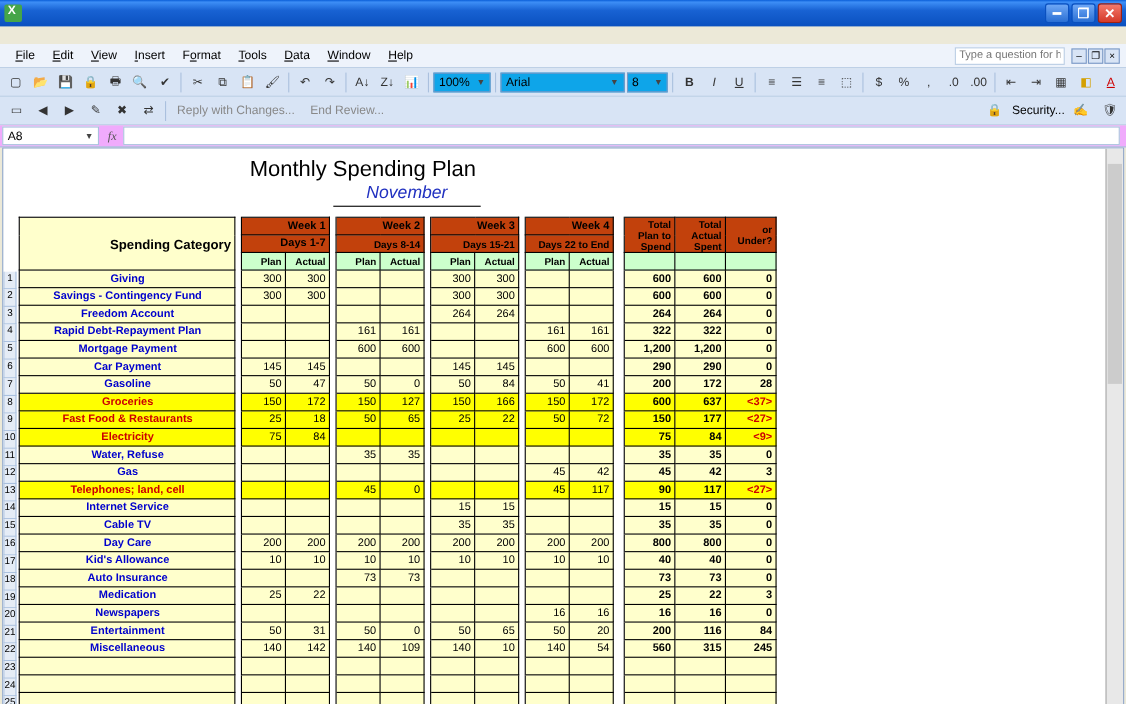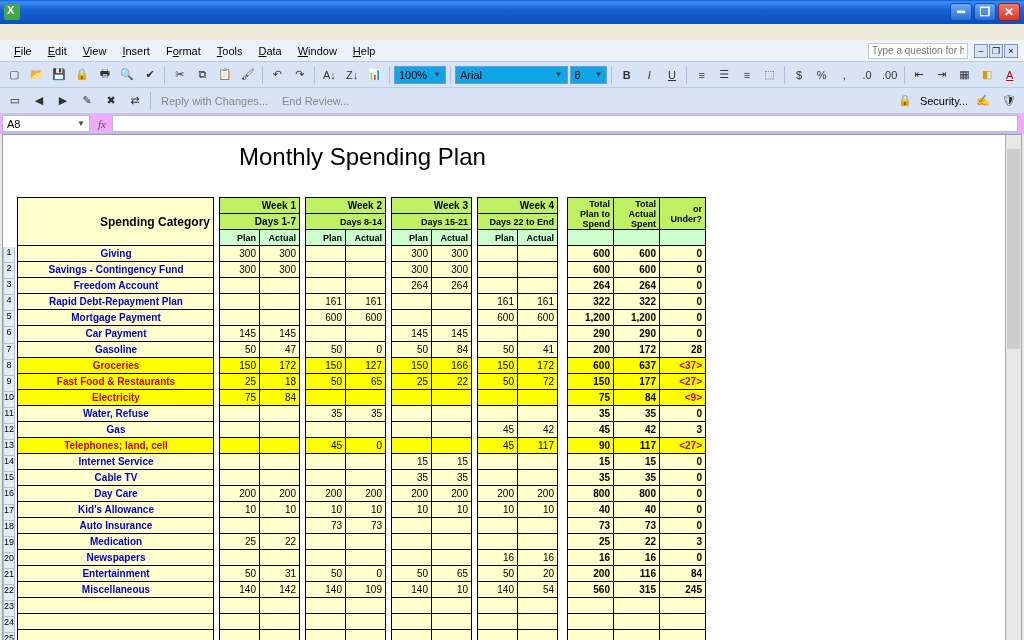--- a/index.html
+++ b/index.html
@@ -39,30 +39,30 @@
   .tarrow{font-size:8px;color:#444;}
   .fx-row{background:#f0abfc;height:20px;display:flex;align-items:center;border-bottom:1px solid #aac0de;}
   .namebox{width:88px;border:1px solid #aac0de;background:#fff;height:17px;margin:0 2px;padding:0 4px;display:flex;align-items:center;}
   .fxlbl{font-style:italic;font-family:'Times New Roman';color:#555;margin:0 6px;}
   .fxinput{flex:1;border:1px solid #aac0de;background:#fff;height:17px;margin-right:6px;}
   
   .sheet-wrap{position:relative;background:#fff;height:520px;overflow:hidden;border:1px solid #8ca4c6;margin:0 2px;}
   .row-hdr{position:absolute;left:0;top:112px;width:12px;}
   .rh{height:16.1px;border:1px solid #aac0de;border-top:none;background:#e5ecf6;font-size:9px;text-align:center;}
   
-  .doc-title{position:absolute;top:8px;left:236px;font-family:Arial;font-size:24px;}
+  .doc-title{position:absolute;top:8px;left:224px;font-family:Arial;font-size:20px;}
   .doc-sub{position:absolute;top:32px;left:300px;font-style:italic;color:#2030c0;font-size:16px;border-bottom:1px solid #000;padding:0 30px 2px;}
   .plan{position:absolute;top:62px;left:14px;border-collapse:collapse;font-family:Arial;font-size:10px;}
   .plan th,.plan td{border:1px solid #000;padding:0;height:16px;}
   .plan td{text-align:right;padding-right:3px;}
   .plan .cat{width:196px;text-align:center;padding-left:4px;font-weight:bold;color:#0000cc;}
   .plan .num{width:40px;}
   .plan .gap{width:6px;border-top:none;border-bottom:none;background:#fff;}
   .plan .tnum{width:46px;}
-  .hdr1{background:#bef264;font-weight:bold;text-align:center;}
+  .hdr1{background:#c2410c;font-weight:bold;text-align:center;}
   .hdr2{background:#ccffcc;font-weight:bold;text-align:center;font-size:9px;}
   .catHdr{background:#ffffcc;font-weight:bold;text-align:center;font-size:12px;}
   .body td{background:#ffffcc;}
   .body td.gap{background:#fff;}
   .hl td{background:#ffff00;}
   .hl td.gap{background:#fff;}
   .hl .cat{color:#cc0000;}
   .over{color:#cc0000;font-weight:bold;}
   
   .tabrow{height:18px;background:#dfe8f6;display:flex;align-items:flex-end;padding-left:4px;border-top:1px solid #aac0de;}
@@ -186,20 +186,21 @@
   <div class="namebox">
       <span>A8</span>
       <span class="tarrow" style="margin-left:auto">▼</span>
     </div>
   <span class="fxlbl">fx</span>
   <div class="fxinput"></div>
 </div>
 
 <div class="sheet-wrap">
   <div class="doc-title">Monthly Spending Plan</div>
+  <div class="doc-sub">November</div>
 
   <div class="row-hdr" id="rowhdrs">
       <div class="rh">1</div>
       <div class="rh">2</div>
       <div class="rh">3</div>
       <div class="rh">4</div>
       <div class="rh">5</div>
       <div class="rh">6</div>
       <div class="rh">7</div>
       <div class="rh">8</div>

